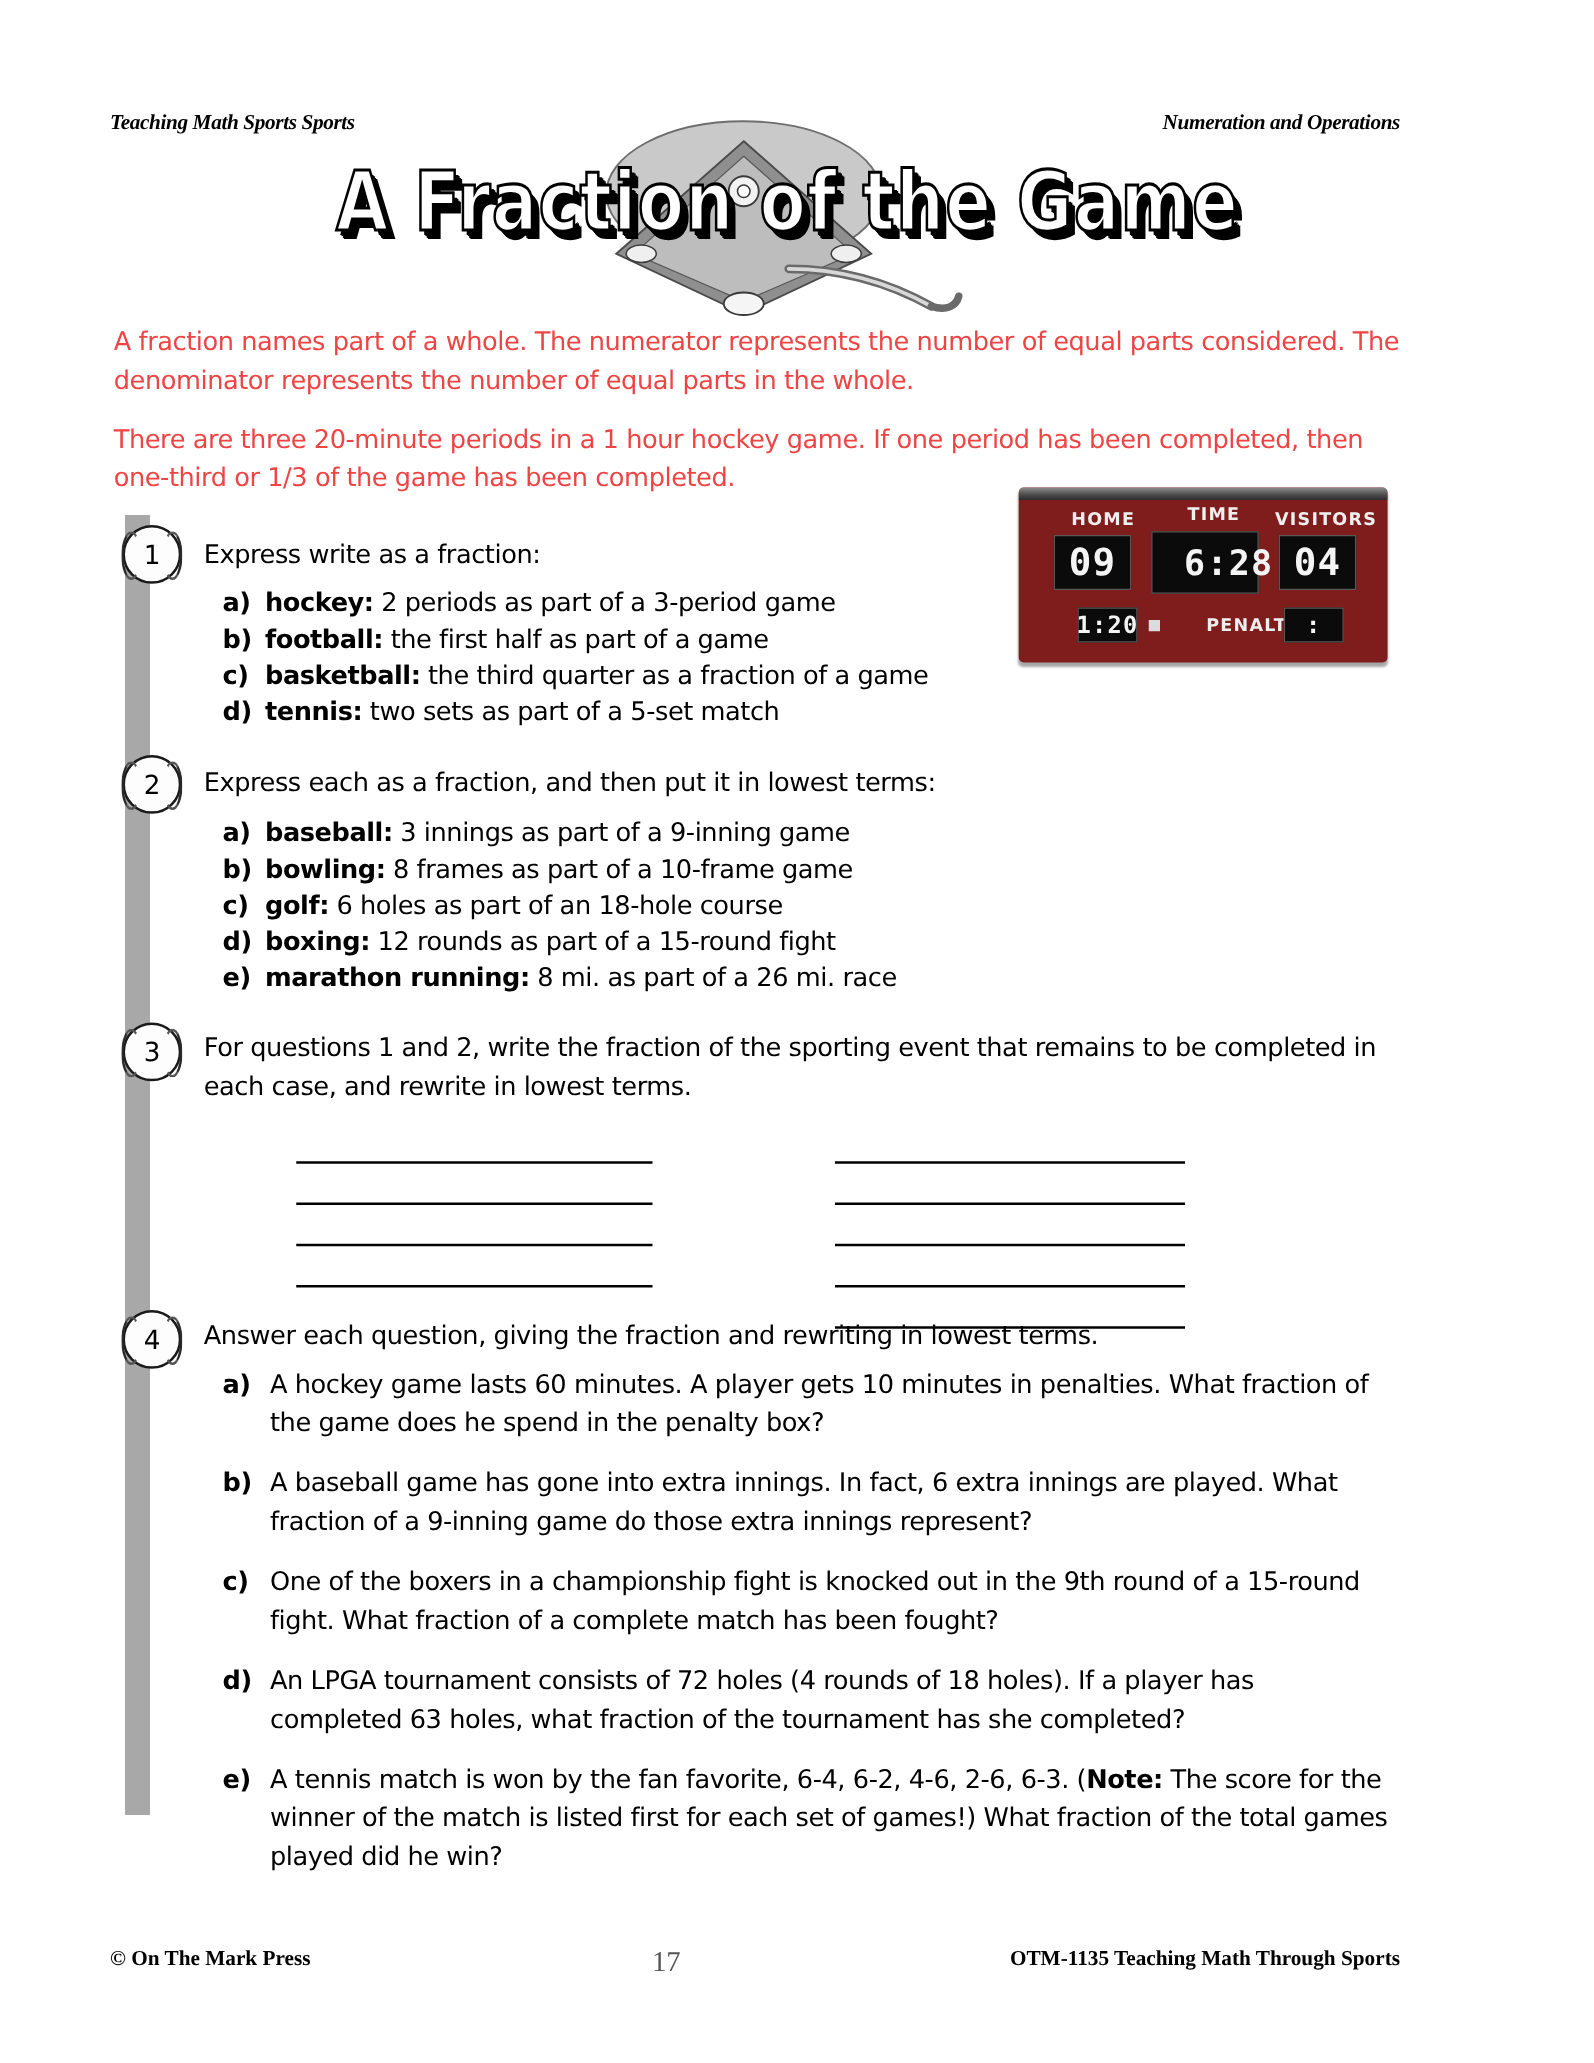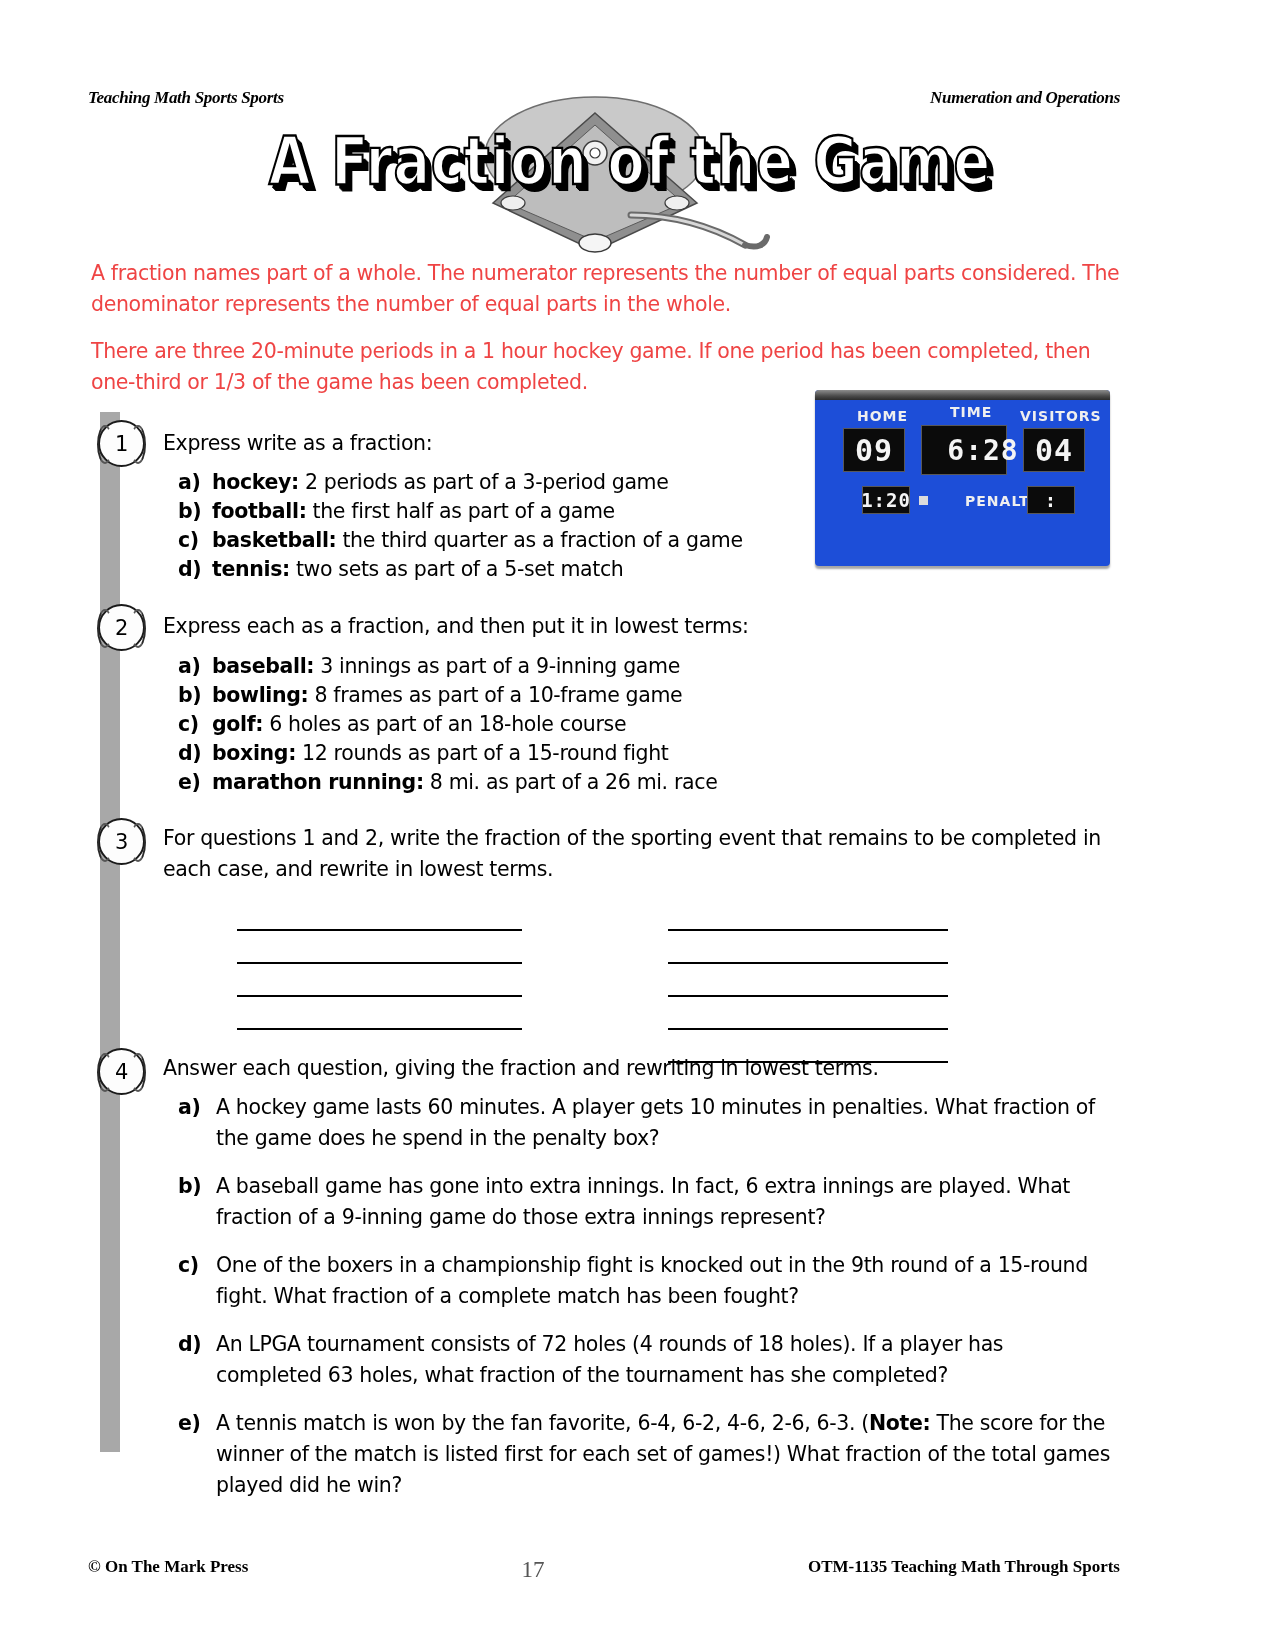--- a/index.html
+++ b/index.html
@@ -175,22 +175,22 @@
     border-bottom: 2px solid #000;
     height: 31px;
   }
 
   
   .scoreboard {
     position: absolute;
     left: 815px;
     top: 390px;
     width: 295px;
-    height: 176px;
-    background: #1d4ed8;
+    height: 140px;
+    background: #7f1d1d;
     border-radius: 4px;
     box-shadow: 0 3px 2px rgba(0,0,0,.35);
     overflow: hidden;
   }
   .sb-gloss {
     position: absolute;
     left: 0; top: 0;
     width: 100%;
     height: 10px;
     background: linear-gradient(180deg,#8d8d8d 0%, #4a4a4a 60%, #2b2b2b 100%);

